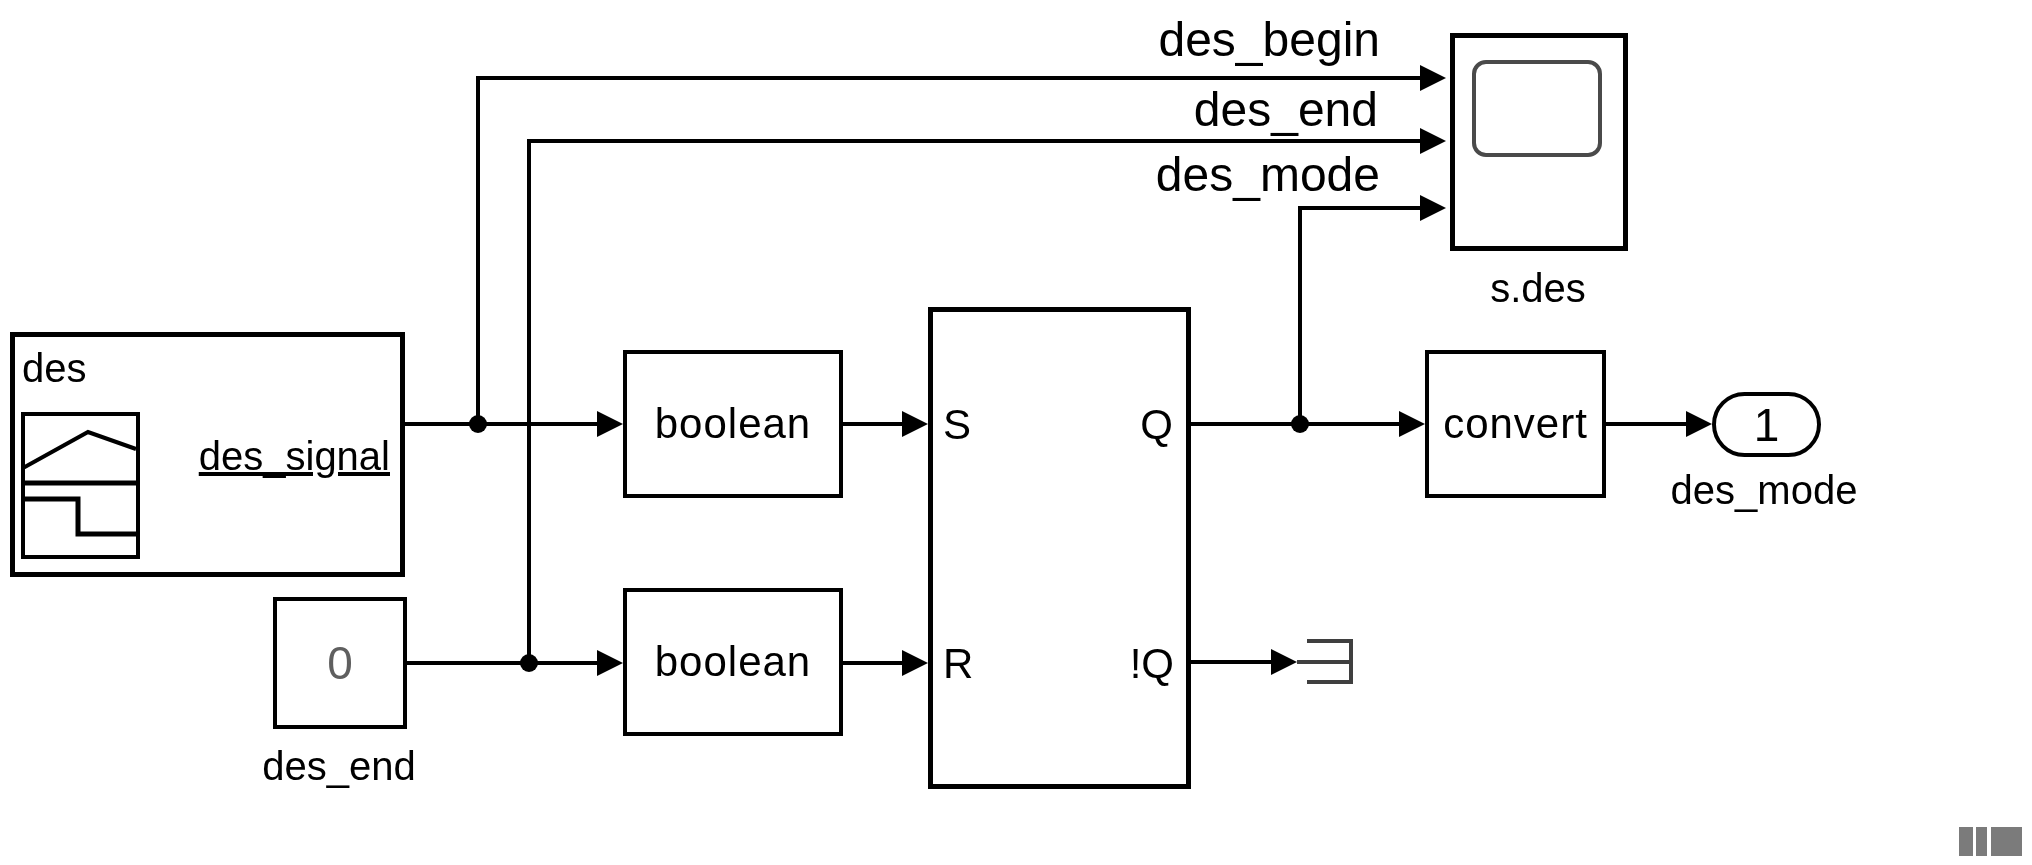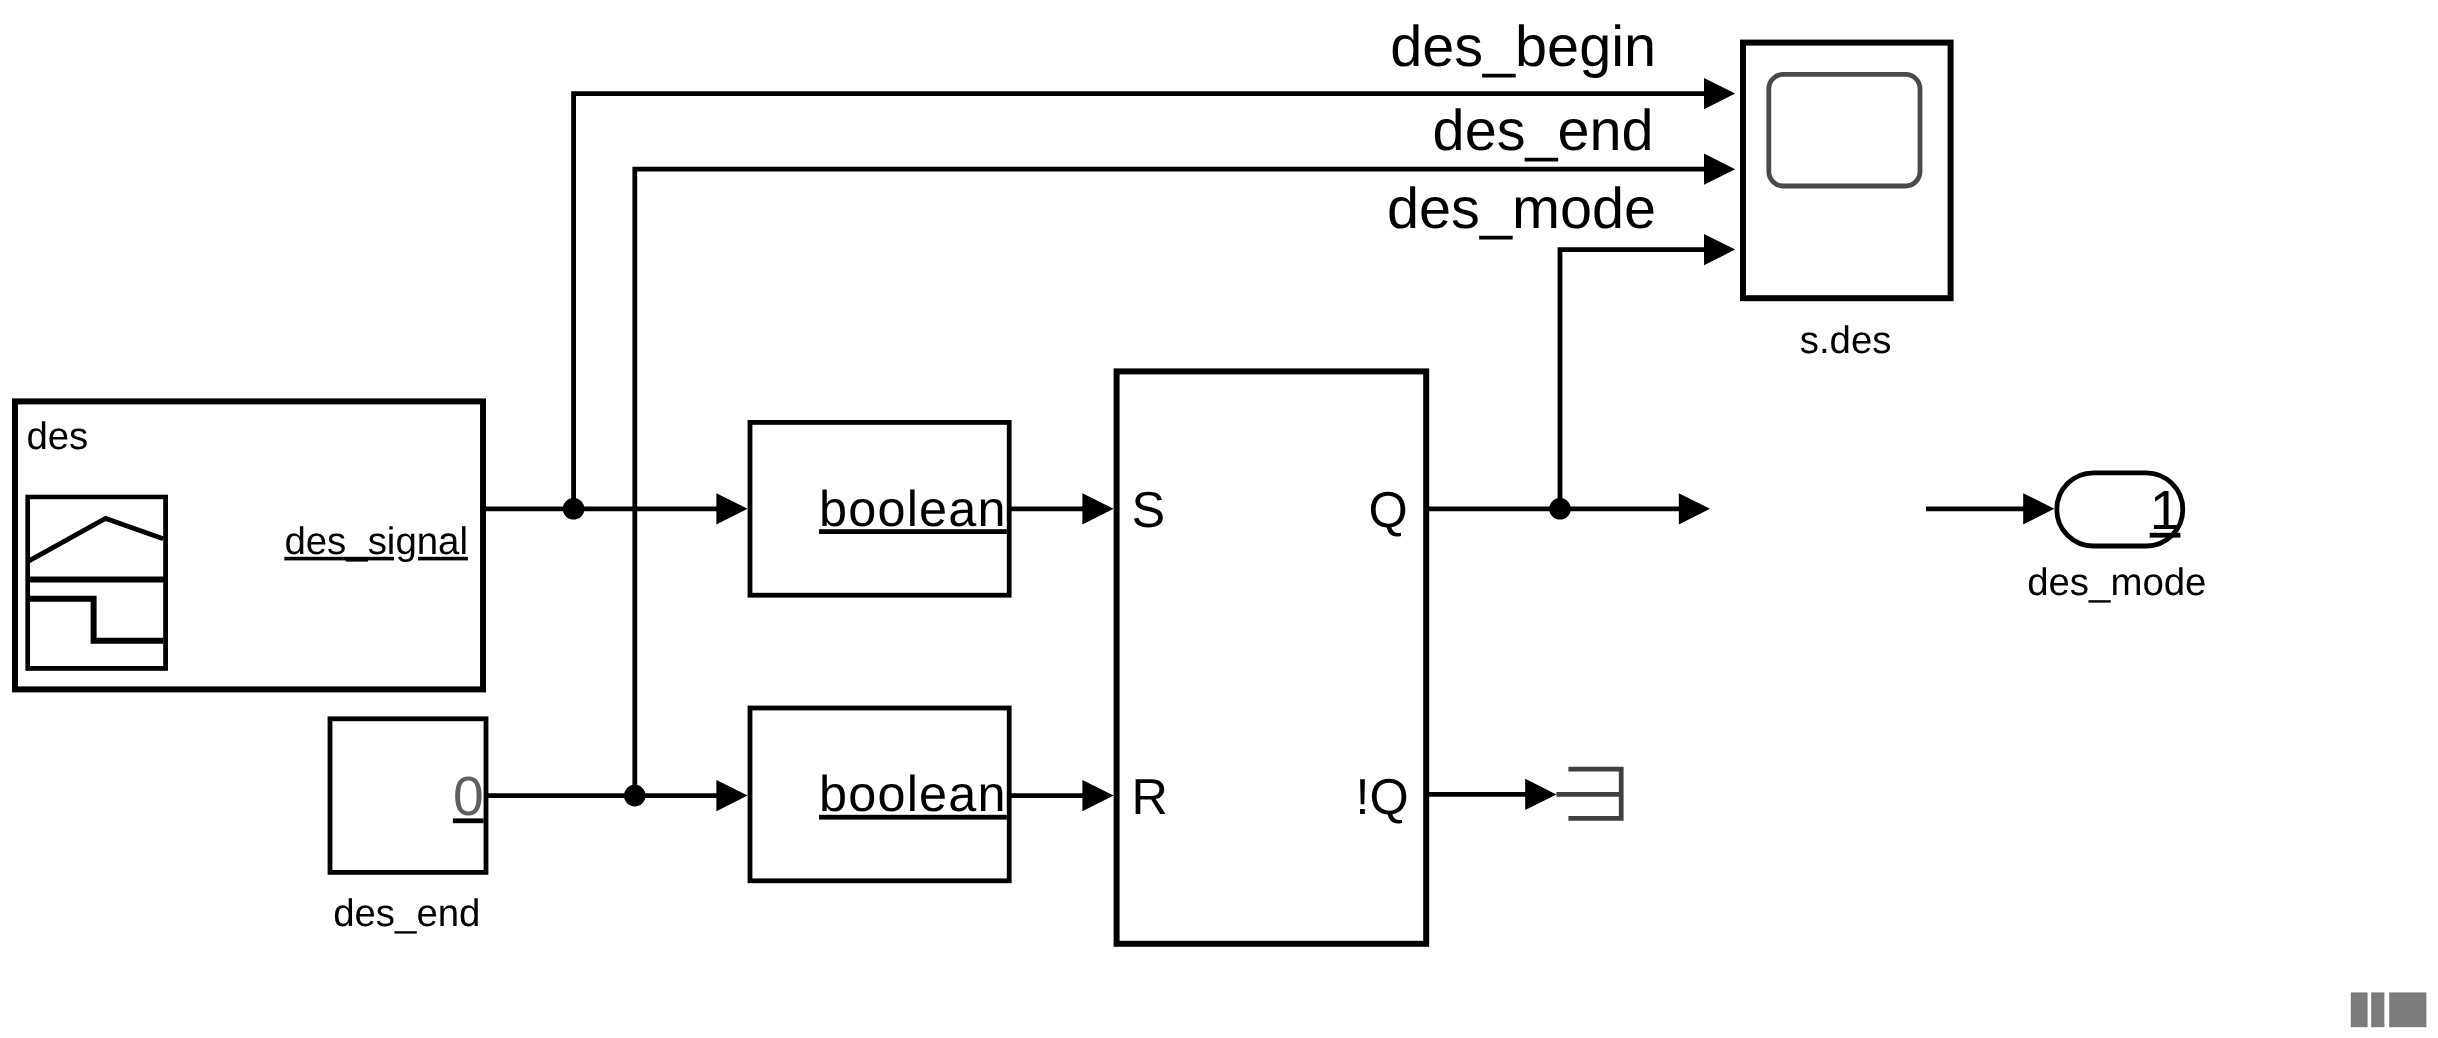--- a/index.html
+++ b/index.html
@@ -3,25 +3,25 @@
 <meta charset="utf-8">
 <style>
   html,body{margin:0;padding:0;background:#ffffff;}
   .canvas{
     position:relative;width:2032px;height:865px;background:#ffffff;
     font-family:"Liberation Sans",sans-serif;color:#000;overflow:hidden;
   }
   .wires{position:absolute;left:0;top:0;width:2032px;height:865px;}
   .blk{position:absolute;box-sizing:border-box;border:4px solid #000;background:transparent;}
   .blk.thick{border-width:5px;}
-  .flexc{display:flex;align-items:center;justify-content:flex-end;text-decoration:underline;}
+  .flexc{display:flex;align-items:center;justify-content:center;}
   .t-block{font-size:42px;letter-spacing:1px;line-height:1;}
   .t-port{position:absolute;font-size:42px;line-height:1;}
   .lbl{position:absolute;line-height:1.1;white-space:nowrap;}
-  .t-name{font-size:32px;}
+  .t-name{font-size:40px;}
   .t-wire{font-size:48px;}
   .t-digit{font-size:46px;line-height:1;}
   .const-val{color:#5f5f5f;}
   .scope-screen{
     position:absolute;left:17px;top:22px;width:130px;height:97px;
     box-sizing:border-box;border:4px solid #4a4a4a;border-radius:14px;background:#fff;
   }
   .oval{border-radius:33px;}
   .badge-bar{position:absolute;background:#7b7b7b;}
   .icon-svg{position:absolute;}
@@ -121,20 +121,23 @@
     <span class="t-port" style="right:13px;top:92px;">Q</span>
     <span class="t-port" style="left:10px;top:331px;">R</span>
     <span class="t-port" style="right:12px;top:331px;">!Q</span>
   </div>
 
   <div class="blk thick" style="left:1450px;top:33px;width:178px;height:218px;">
     <div class="scope-screen"></div>
   </div>
   <div class="lbl t-name" style="left:1438px;top:266px;width:200px;text-align:center;">s.des</div>
 
+  <div class="blk flexc" style="left:1425px;top:350px;width:181px;height:148px;">
+    <span class="t-block">convert</span>
+  </div>
 
   <div class="blk oval flexc" style="left:1712px;top:392px;width:109px;height:65px;">
     <span class="t-digit">1</span>
   </div>
   <div class="lbl t-name" style="left:1664px;top:468px;width:200px;text-align:center;">des_mode</div>
 
   <div class="lbl t-wire" style="left:1140px;top:14px;width:240px;text-align:right;">des_begin</div>
   <div class="lbl t-wire" style="left:1140px;top:84px;width:238px;text-align:right;">des_end</div>
   <div class="lbl t-wire" style="left:1140px;top:149px;width:240px;text-align:right;">des_mode</div>
 

